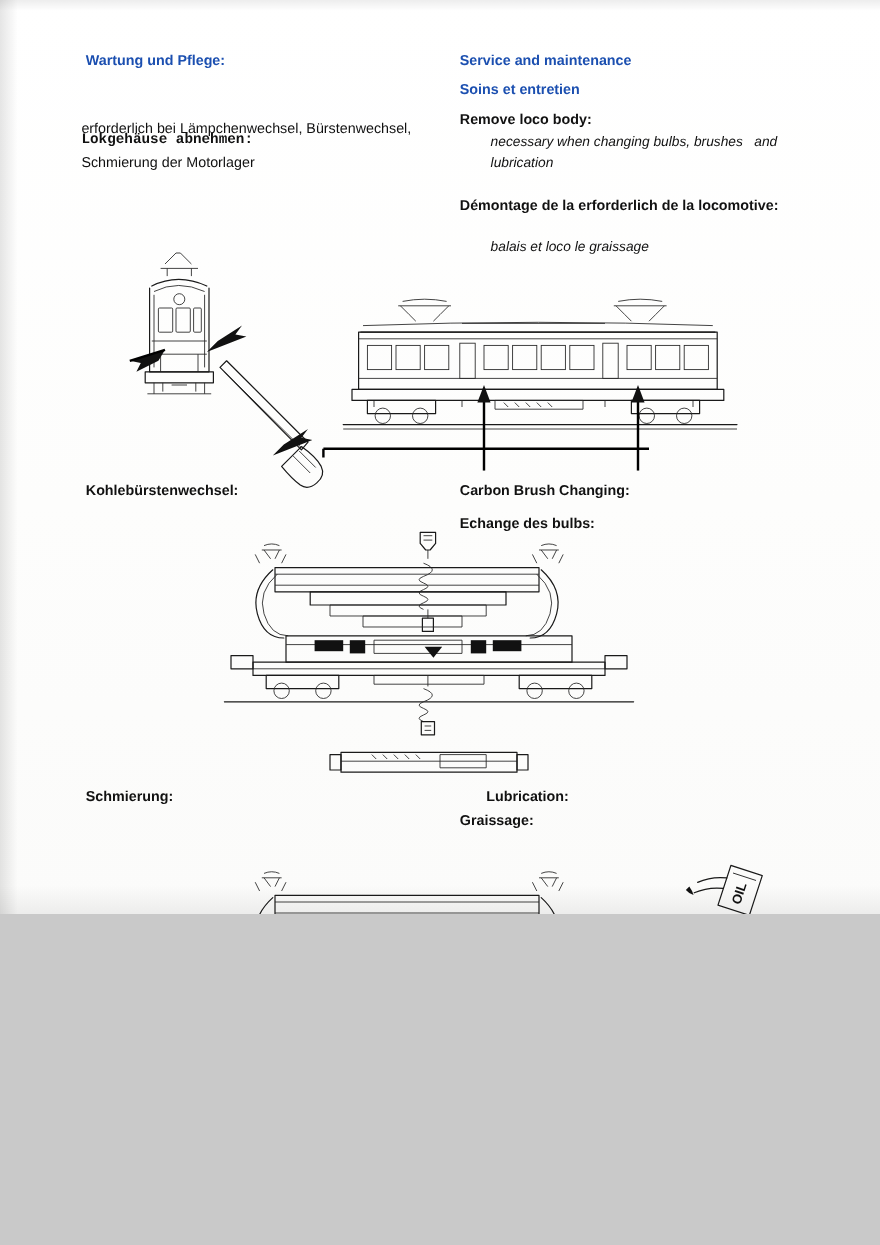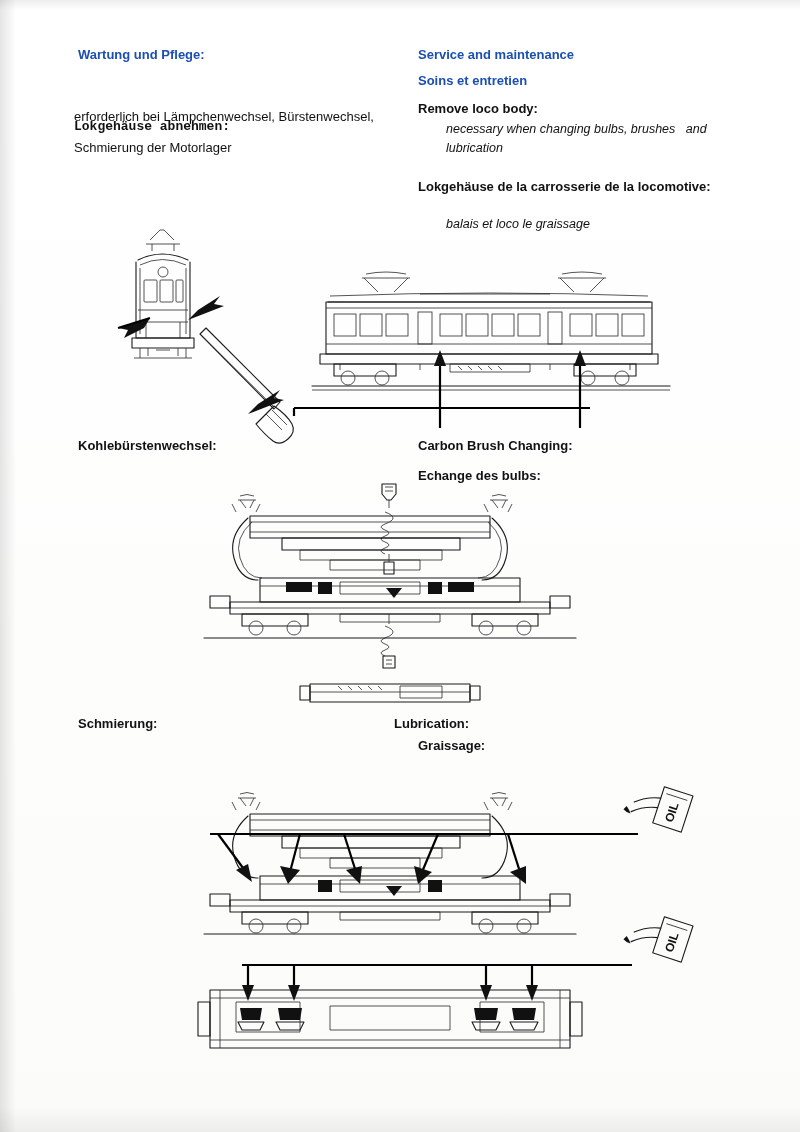--- a/index.html
+++ b/index.html
@@ -3,21 +3,21 @@
 <meta charset="utf-8">
 <style>
   html, body {
     margin: 0;
     padding: 0;
     background: #c9c9c9;
   }
   .page {
     position: relative;
     width: 800px;
-    height: 1132px;
+    height: 831px;
     background: #fef9c3;
     overflow: hidden;
     font-family: "Liberation Sans", sans-serif;
     color: #111;
   }
   
   .paper-tint {
     position: absolute;
     inset: 0;
     background: linear-gradient(180deg, #ffffff 0%, #fdfdfc 55%, #fbfbfa 100%);
@@ -87,29 +87,29 @@
   <div class="t blue bold s13" style="left:418px; top:73px;">Soins et entretien</div>
 
   <div class="t bold s13" style="left:74px; top:119px;font-family:Liberation Mono, monospace;">Lokgehäuse abnehmen:</div>
   <div class="t s13" style="left:74px; top:109px;">erforderlich bei Lämpchenwechsel, Bürstenwechsel,</div>
   <div class="t s13" style="left:74px; top:140px;">Schmierung der Motorlager</div>
 
   <div class="t bold s13" style="left:418px; top:101px;text-align:right;">Remove loco body:</div>
   <div class="t ital s12" style="left:418px; top:121px;">necessary when changing bulbs, brushes   and</div>
   <div class="t ital s12" style="left:418px; top:140px;">lubrication</div>
 
-  <div class="t bold s13" style="left:418px; top:179px;">Lokgehäuse de la carrosserie de la locomotive:</div>
+  <div class="t bold s13" style="left:418px; top:179px;">Démontage de la erforderlich de la locomotive:</div>
   <div class="t ital s12" style="left:418px; top:216px;">balais et loco le graissage</div>
 
   <div class="t bold s13" style="left:78px; top:438px;">Kohlebürstenwechsel:</div>
   <div class="t bold s13" style="left:418px; top:438px;">Carbon Brush Changing:</div>
   <div class="t bold s13" style="left:418px; top:468px;">Echange des bulbs:</div>
 
   <div class="t bold s13" style="left:78px; top:716px;">Schmierung:</div>
-  <div class="t bold s13" style="left:394px; top:716px;text-align:center;">Lubrication:</div>
+  <div class="t bold s13" style="left:442px; top:716px;text-align:center;">Lubrication:</div>
   <div class="t bold s13" style="left:418px; top:738px;">Graissage:</div>
 
   <div class="fig" style="left:88px; top:218px;">
     <svg width="240" height="240" viewBox="0 0 240 240">
       <g>
 
         <path class="ln-thin" d="M62 22 L72 12 M86 22 L76 12 M72 12 L76 12"></path>
         <path class="ln-thin" d="M58 26 L92 26"></path>
         <path class="ln-thin" d="M64 26 L64 33 M86 26 L86 33"></path>
 

